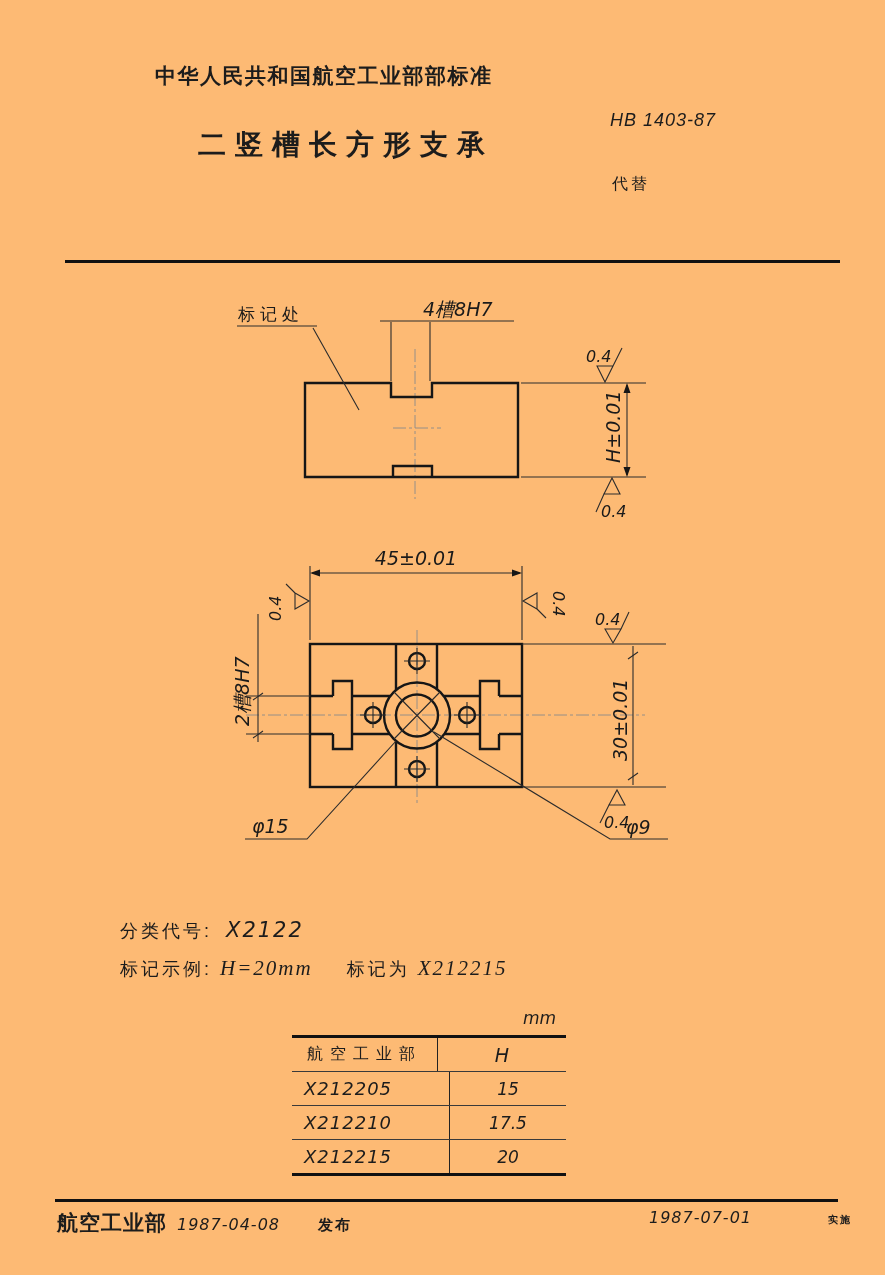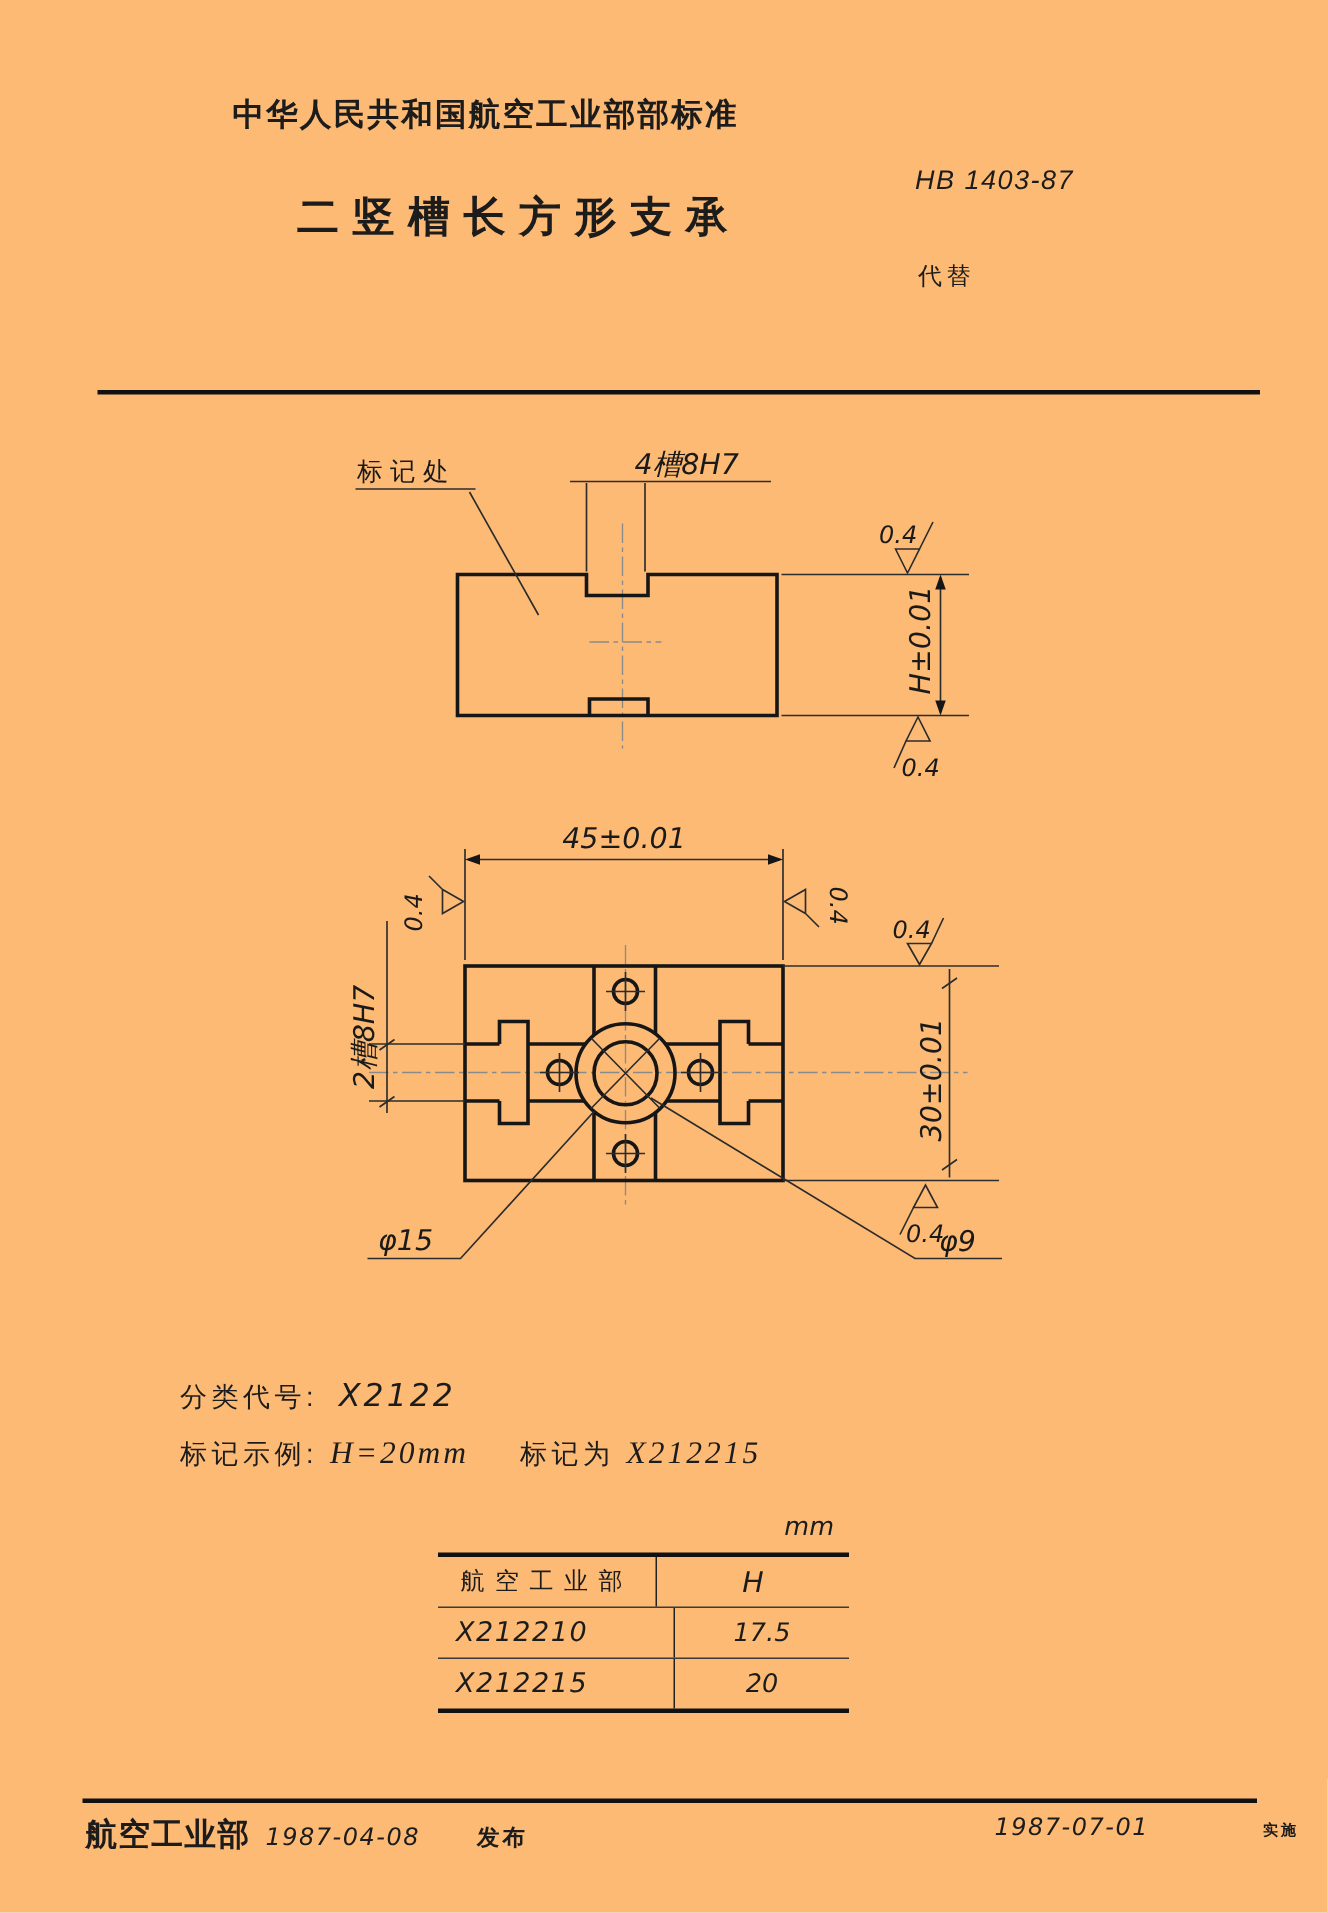--- a/index.html
+++ b/index.html
@@ -183,34 +183,38 @@
   </div>
 
   <div class="abs tblwrap">
     <div class="unit-row">mm</div>
     <div class="tbl">
       <div class="trow hdr">
         <div class="c1">航空工业部</div>
         <div class="c2">H</div>
       </div>
       <div class="trow">
+        <div class="c1 code-cell">X212205</div>
+        <div class="c2 hval">15</div>
+      </div>
+      <div class="trow">
         <div class="c1 code-cell">X212210</div>
         <div class="c2 hval">17.5</div>
       </div>
       <div class="trow">
         <div class="c1 code-cell">X212215</div>
         <div class="c2 hval">20</div>
       </div>
     </div>
   </div>
 
   <div class="abs rule-bottom"></div>
   <div class="abs footer-left">
     <span class="f-issuer">航空工业部</span>
     <span class="f-date">1987-04-08</span>
     <span class="f-label">发布</span>
   </div>
   <div class="abs footer-right">
-    <span class="f-date" style="margin-left:15px">1987-07-01</span>
+    <span class="f-date" style="margin-left:1px">1987-07-01</span>
     <span class="f-label2">实施</span>
   </div>
 
 </div>
 
 </body></html>

